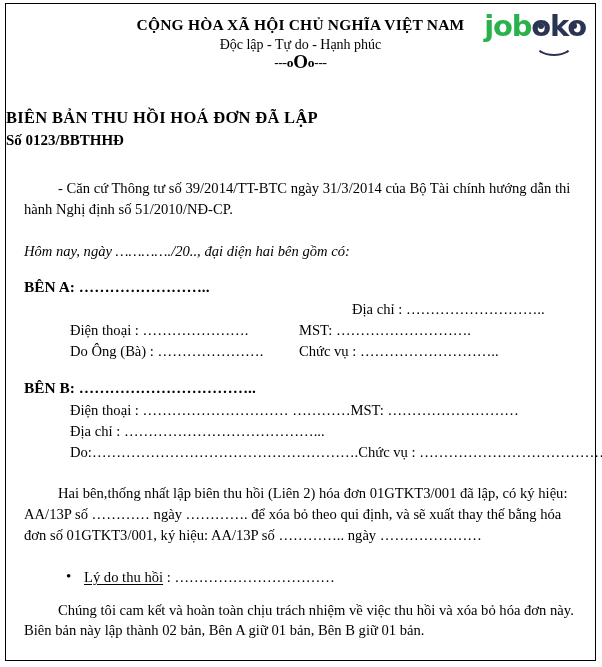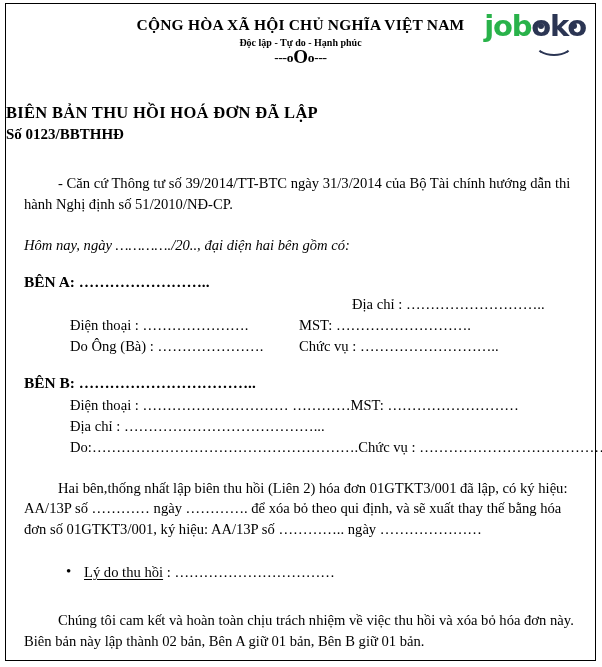--- a/index.html
+++ b/index.html
@@ -31,22 +31,22 @@
     text-align: center;
     position: relative;
   }
   .nation-line {
     font-weight: bold;
     font-size: 15.5px;
     letter-spacing: 0.2px;
     line-height: 1.25;
   }
   .motto-line {
-    font-weight: bold;
-    font-size: 10px;
+    font-weight: normal;
+    font-size: 14px;
     line-height: 1.35;
     margin-top: 2px;
   }
   .oOo-line {
     font-weight: bold;
     font-size: 13.5px;
     letter-spacing: -0.3px;
   }
   .oOo-line .big-o {
     font-size: 19px;
@@ -171,21 +171,21 @@
     left: -18px;
     top: -1px;
     font-size: 15px;
   }
   .reason-label {
     text-decoration: underline;
     text-underline-offset: 2px;
   }
 
   .commitment {
-    margin-top: 28px;
+    margin-top: 12px;
     text-indent: 34px;
   }
 </style>
 </head>
 <body>
 
 <div id="page">
 
   <div class="header-block">
 

